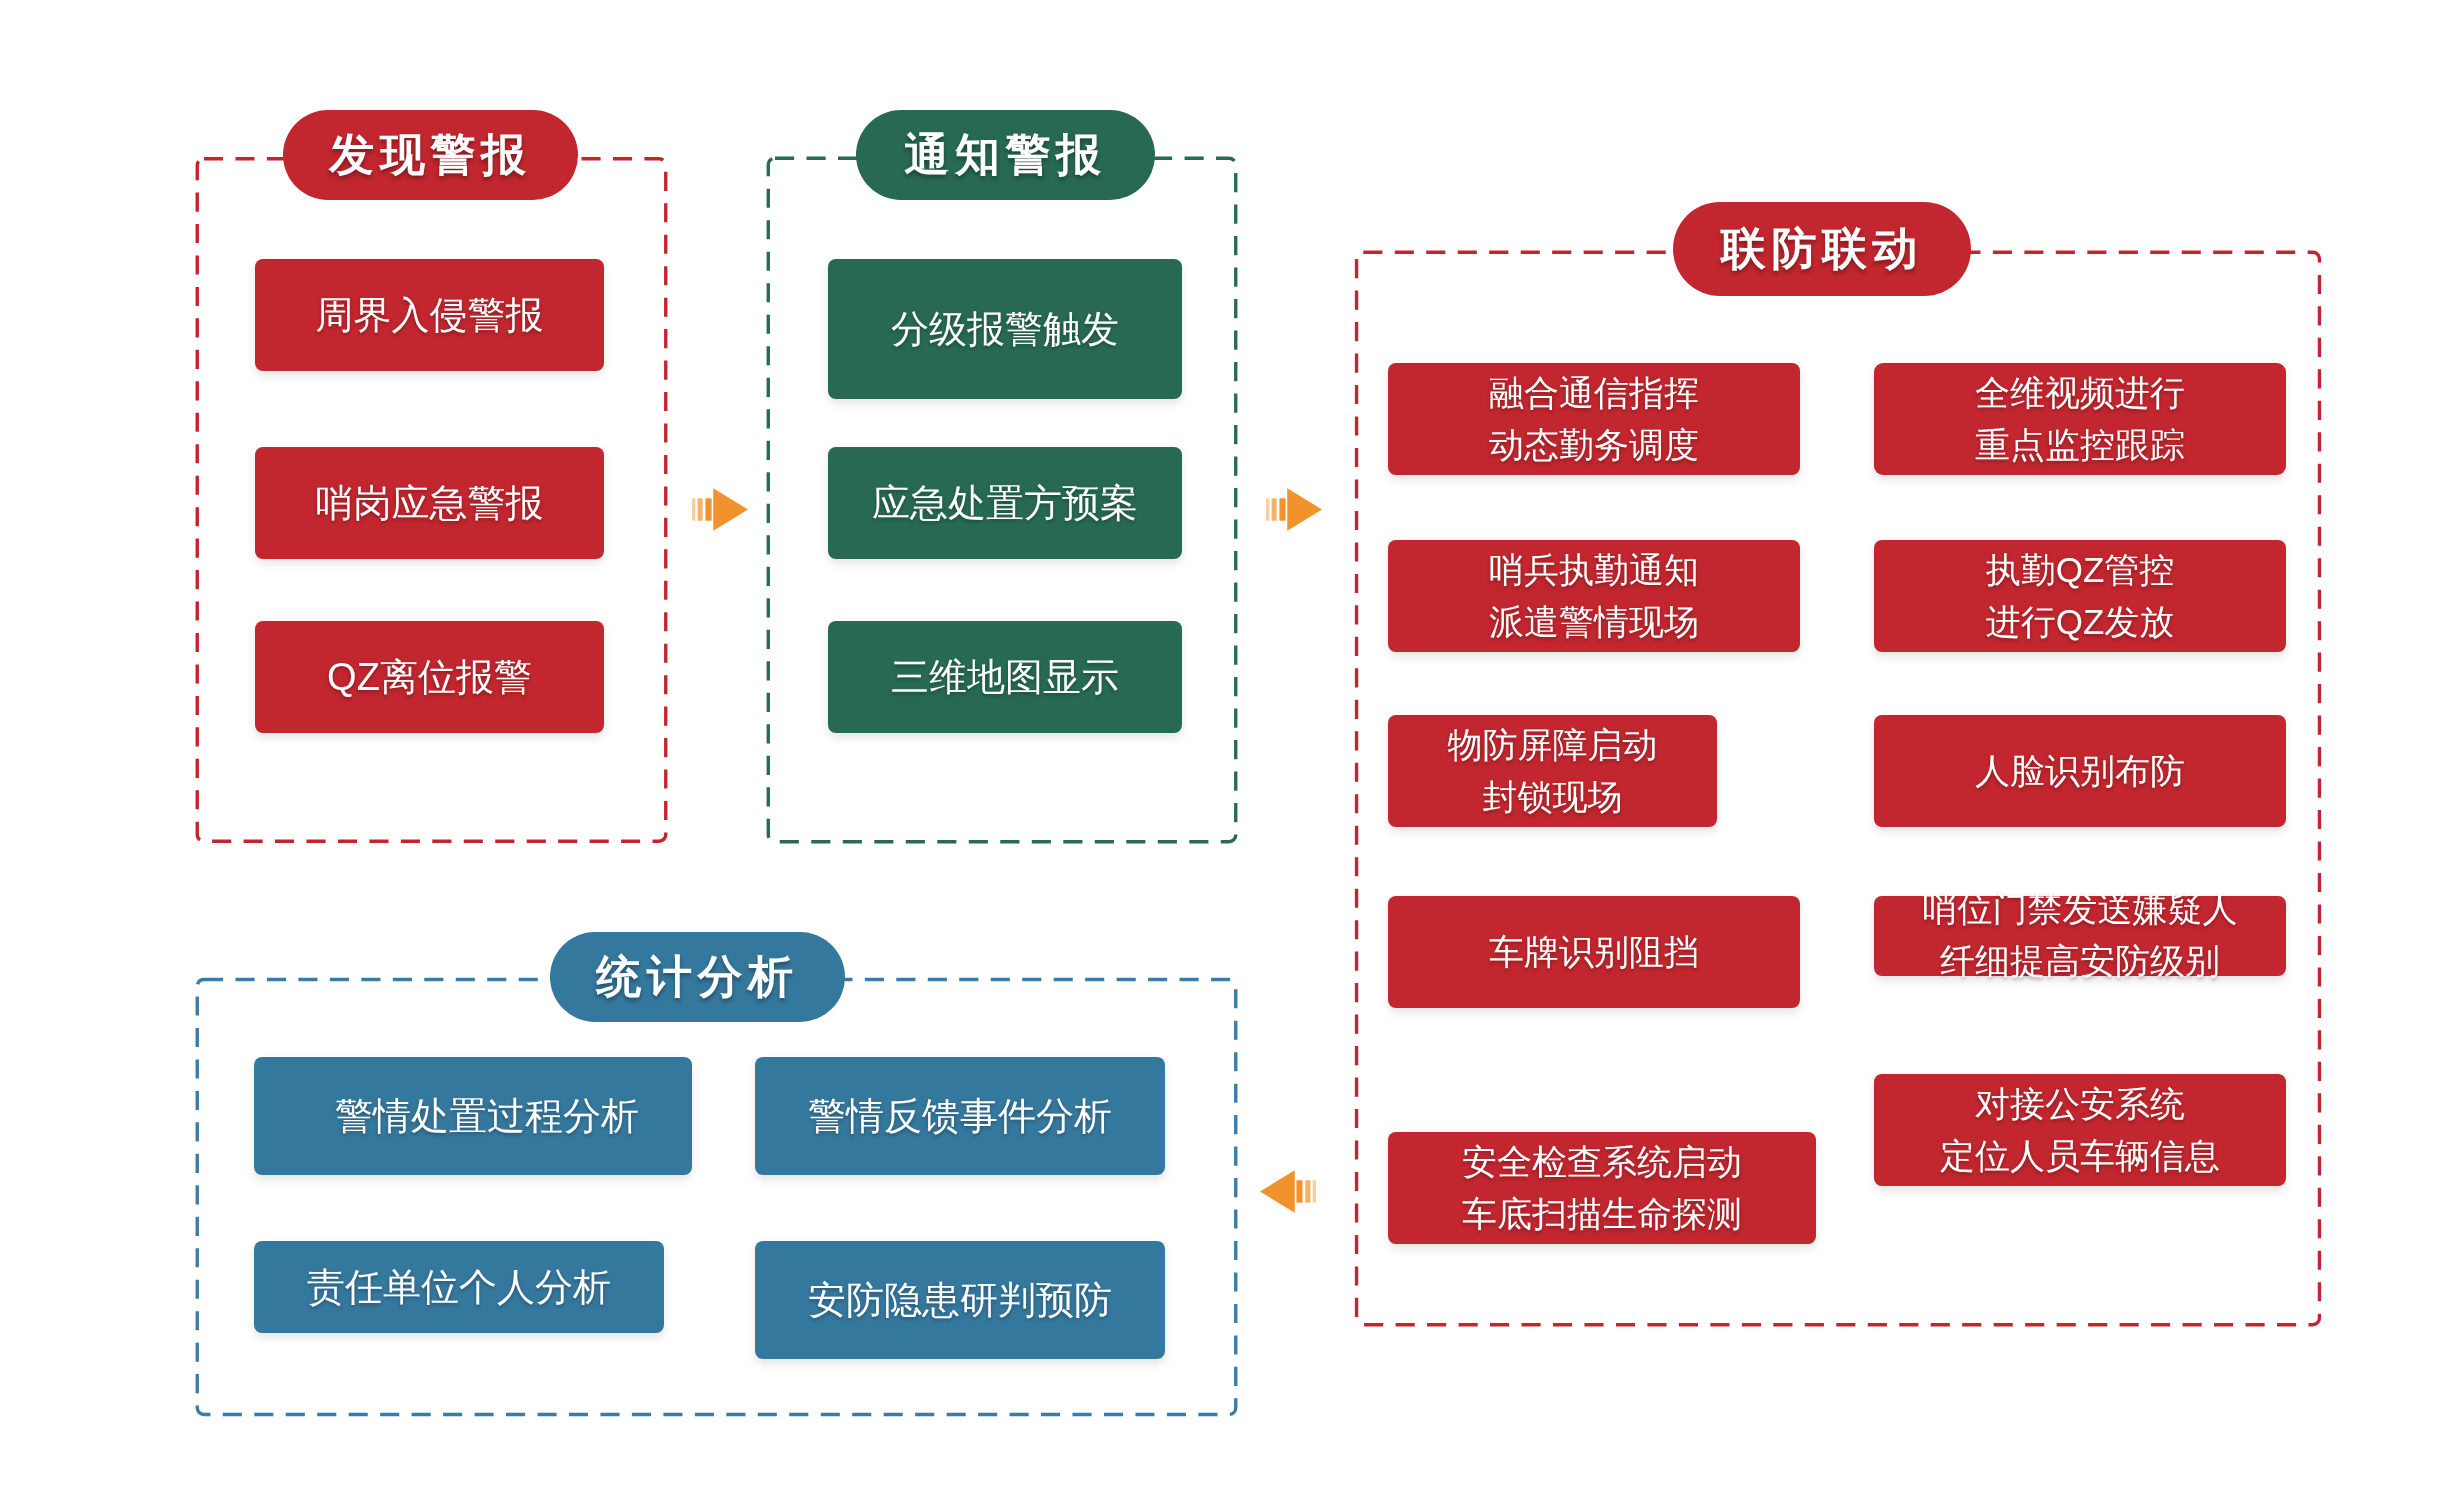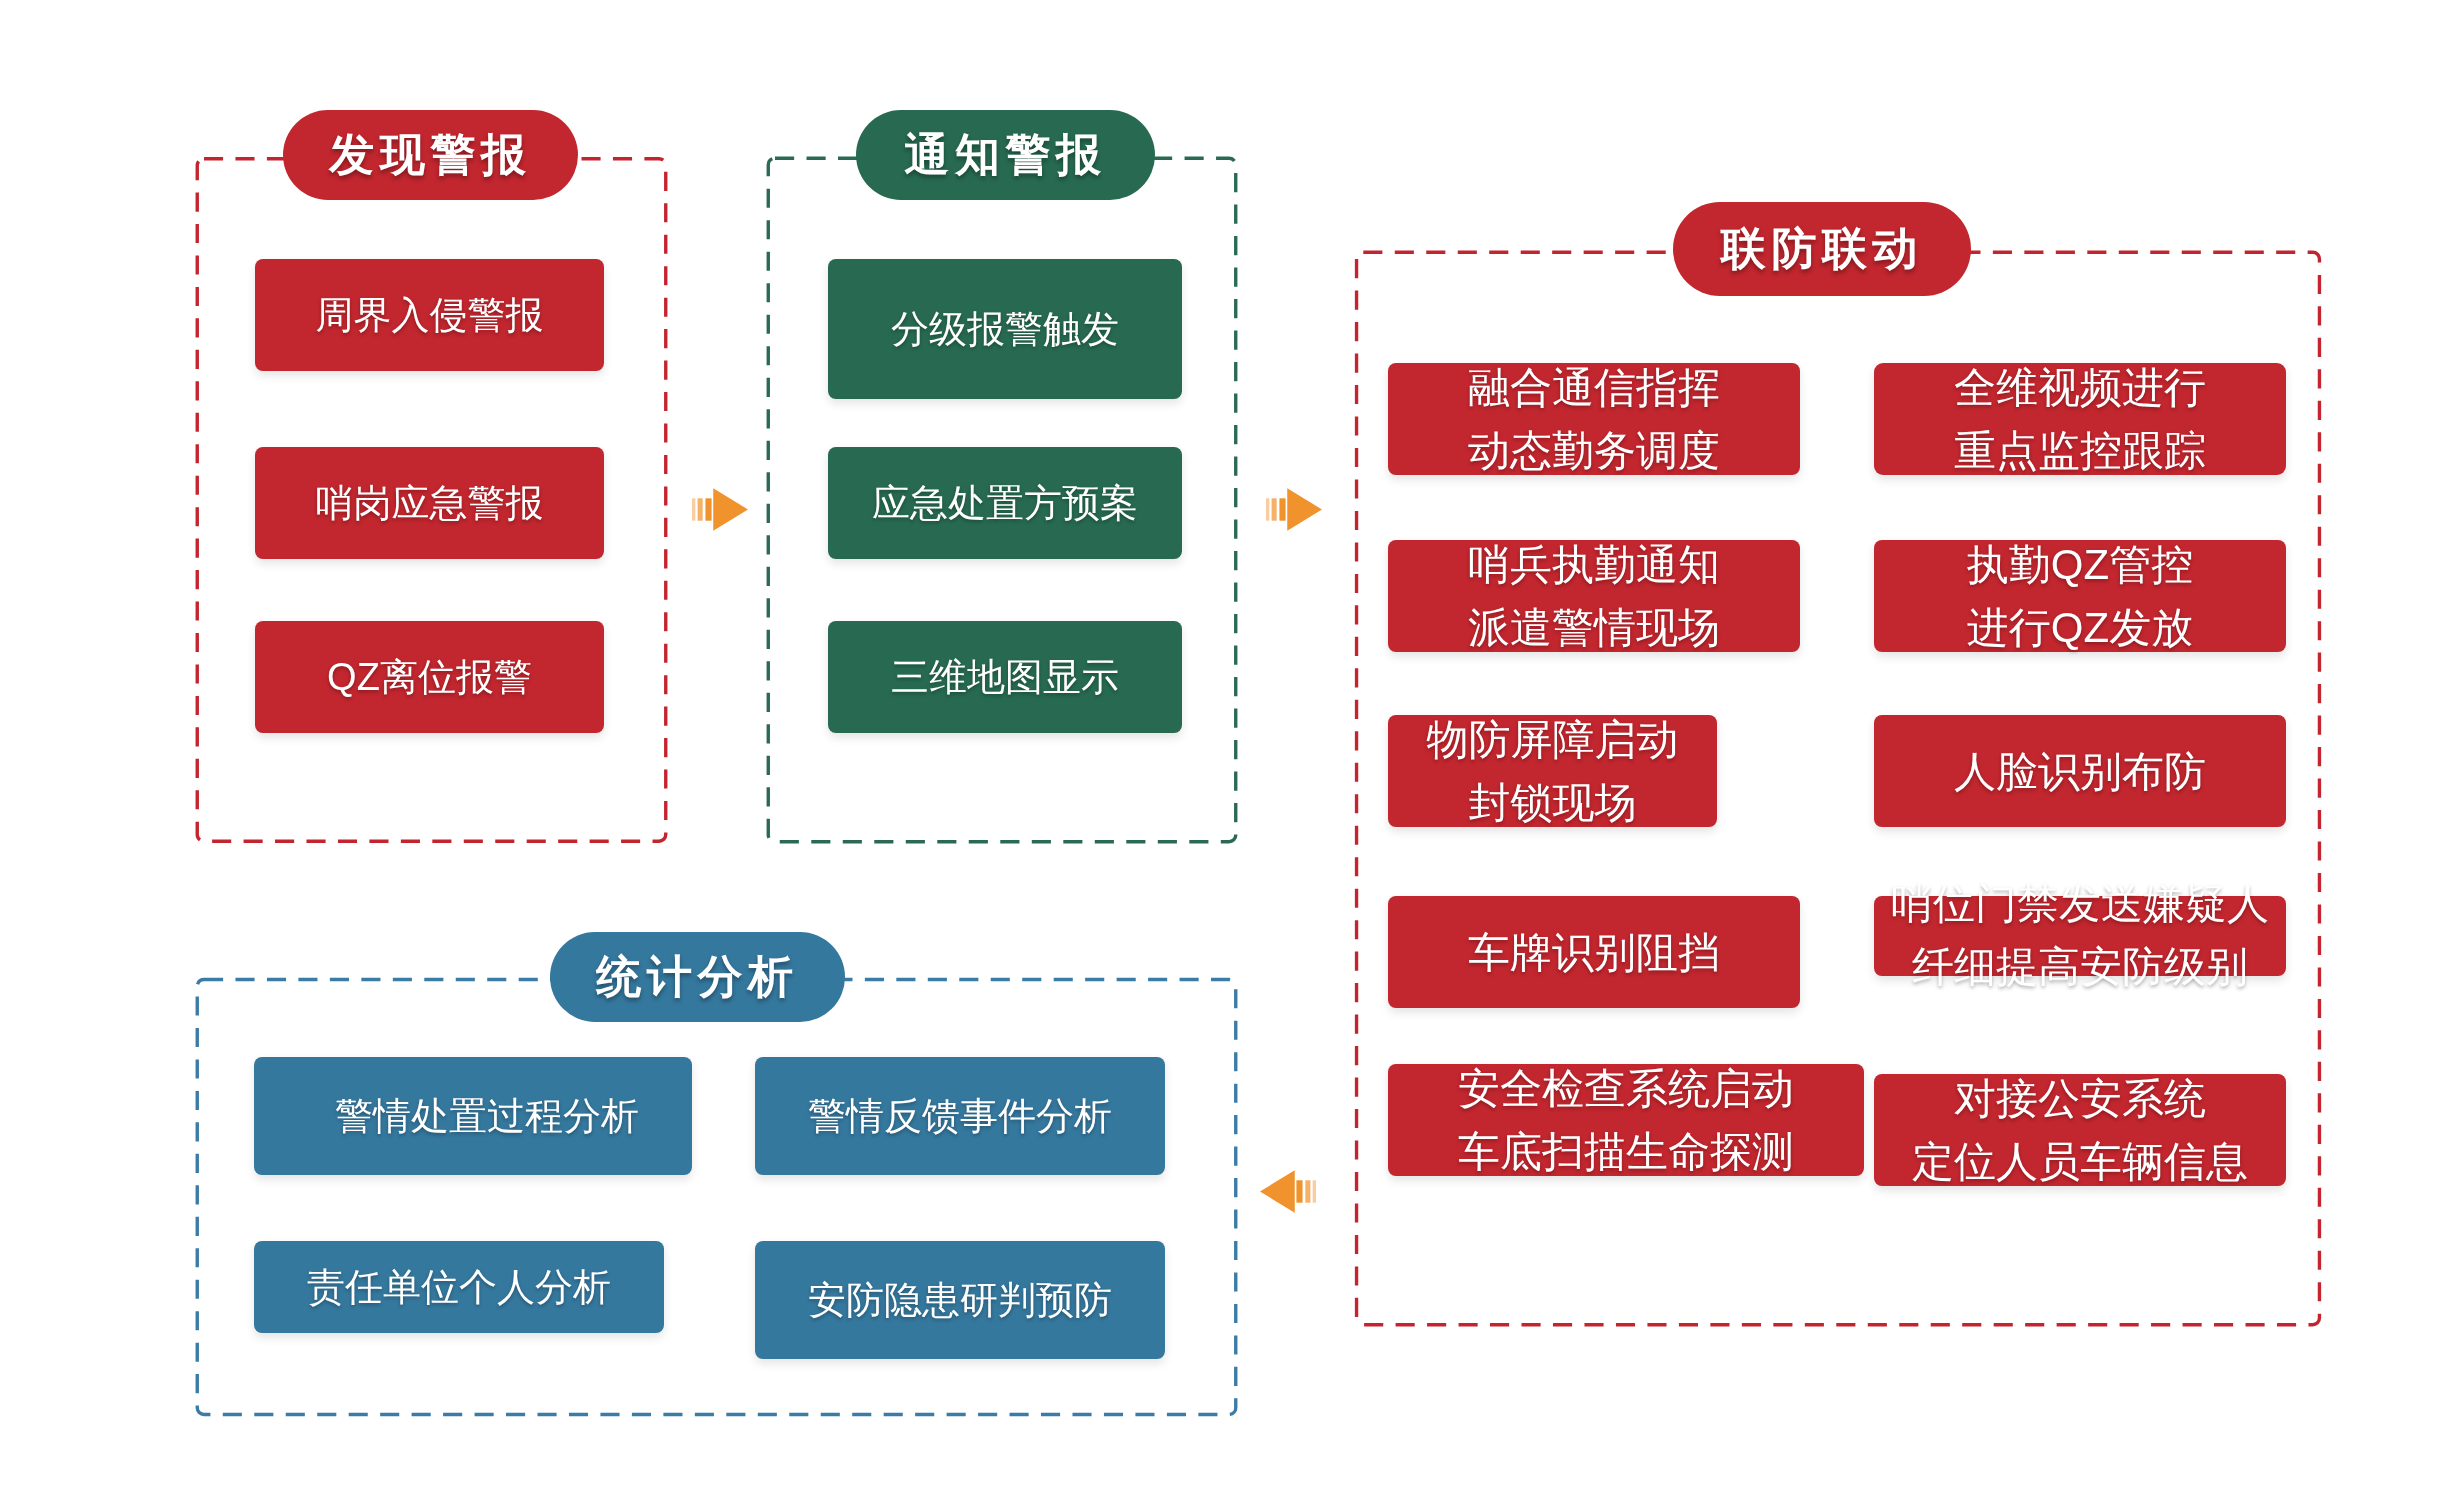--- a/index.html
+++ b/index.html
@@ -30,21 +30,21 @@
     display: flex;
     flex-direction: column;
     align-items: center;
     justify-content: center;
     color: #ffffff;
     border-radius: 7.9px;
     text-shadow: 0 2.2px 3.9px rgba(0,0,0,0.30);
     box-shadow: 0 4.5px 10px rgba(0,0,0,0.10);
     z-index: 2;
   }
-  .box .line { font-size: 42px; line-height: 1.5; white-space: nowrap; }
+  .box .line { font-size: 35px; line-height: 1.5; white-space: nowrap; }
   .box.single .line { font-size: 38px; }
   .box .line:empty { display: none; }
   .red   { background: #C2262E; }
   .green { background: #276A51; }
   .blue  { background: #35789E; }
   .arrow { position: absolute; z-index: 2; }
 </style>
 </head>
 <body>
 
@@ -112,21 +112,21 @@
     <div class="line">派遣警情现场</div>
   </div>
   <div class="box red" style="left:1388px; top:715px; width:329px; height:112px;">
     <div class="line">物防屏障启动</div>
     <div class="line">封锁现场</div>
   </div>
   <div class="box red" style="left:1388px; top:896px; width:412px; height:112px;">
     <div class="line">车牌识别阻挡</div>
 
   </div>
-  <div class="box red" style="left:1388px; top:1064px; width:476px; height:112px;">
+  <div class="box red" style="left:1388px; top:1132px; width:428px; height:112px;">
     <div class="line">安全检查系统启动</div>
     <div class="line">车底扫描生命探测</div>
   </div>
 
   <div class="box red" style="left:1874px; top:363px; width:412px; height:112px;border-radius:9px;">
     <div class="line">全维视频进行</div>
     <div class="line">重点监控跟踪</div>
   </div>
   <div class="box red" style="left:1874px; top:540px; width:412px; height:112px;">
     <div class="line">执勤QZ管控</div>

